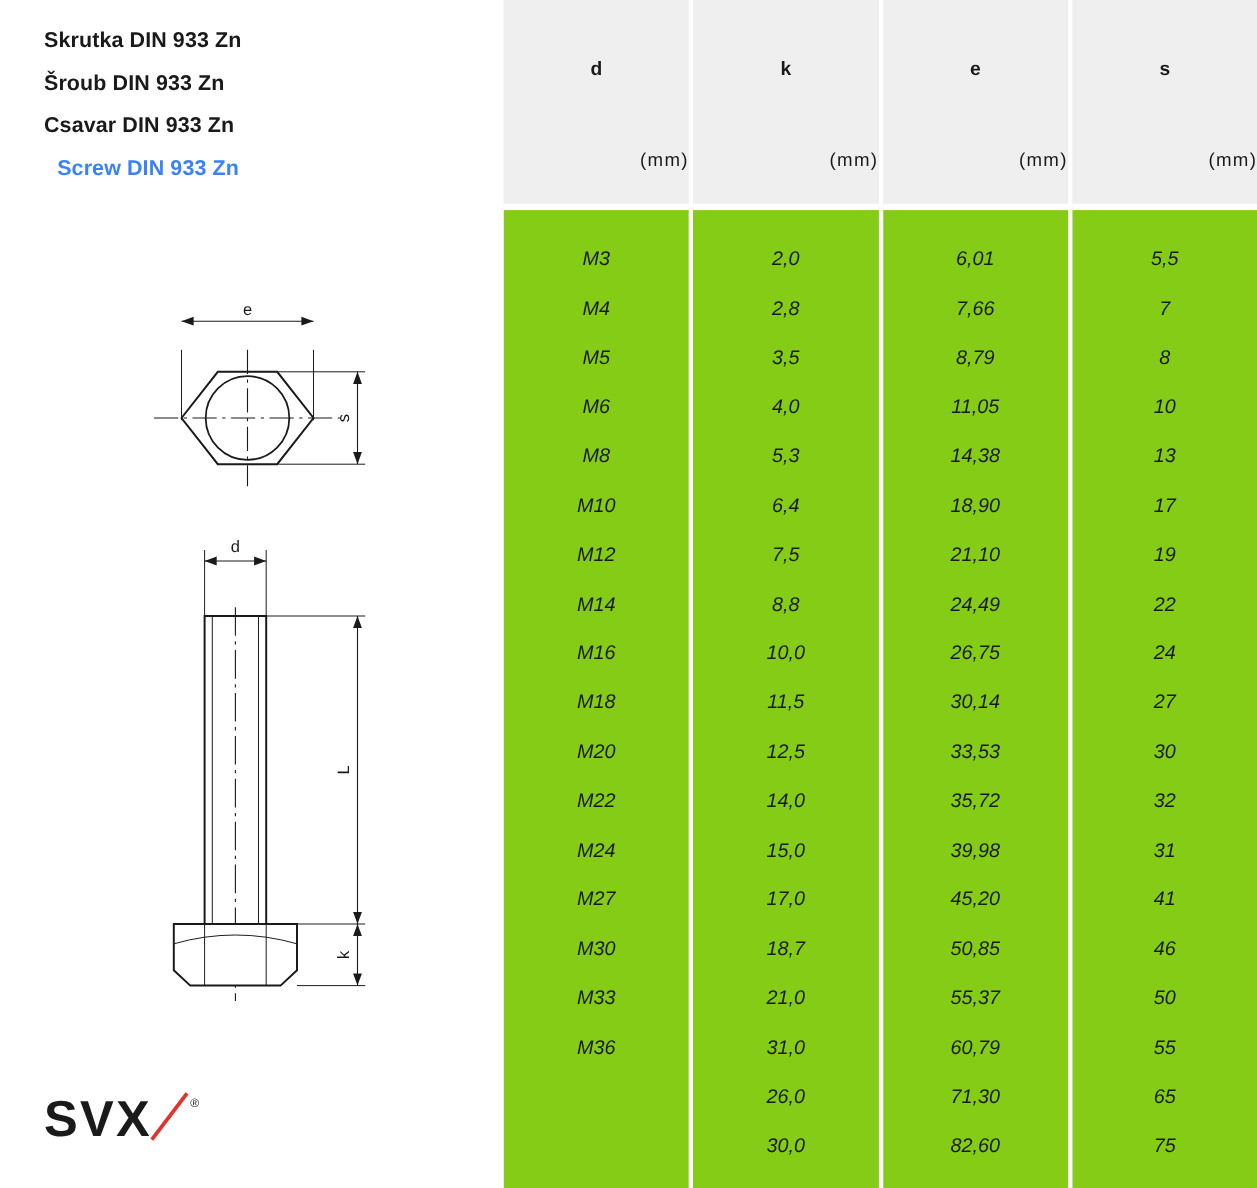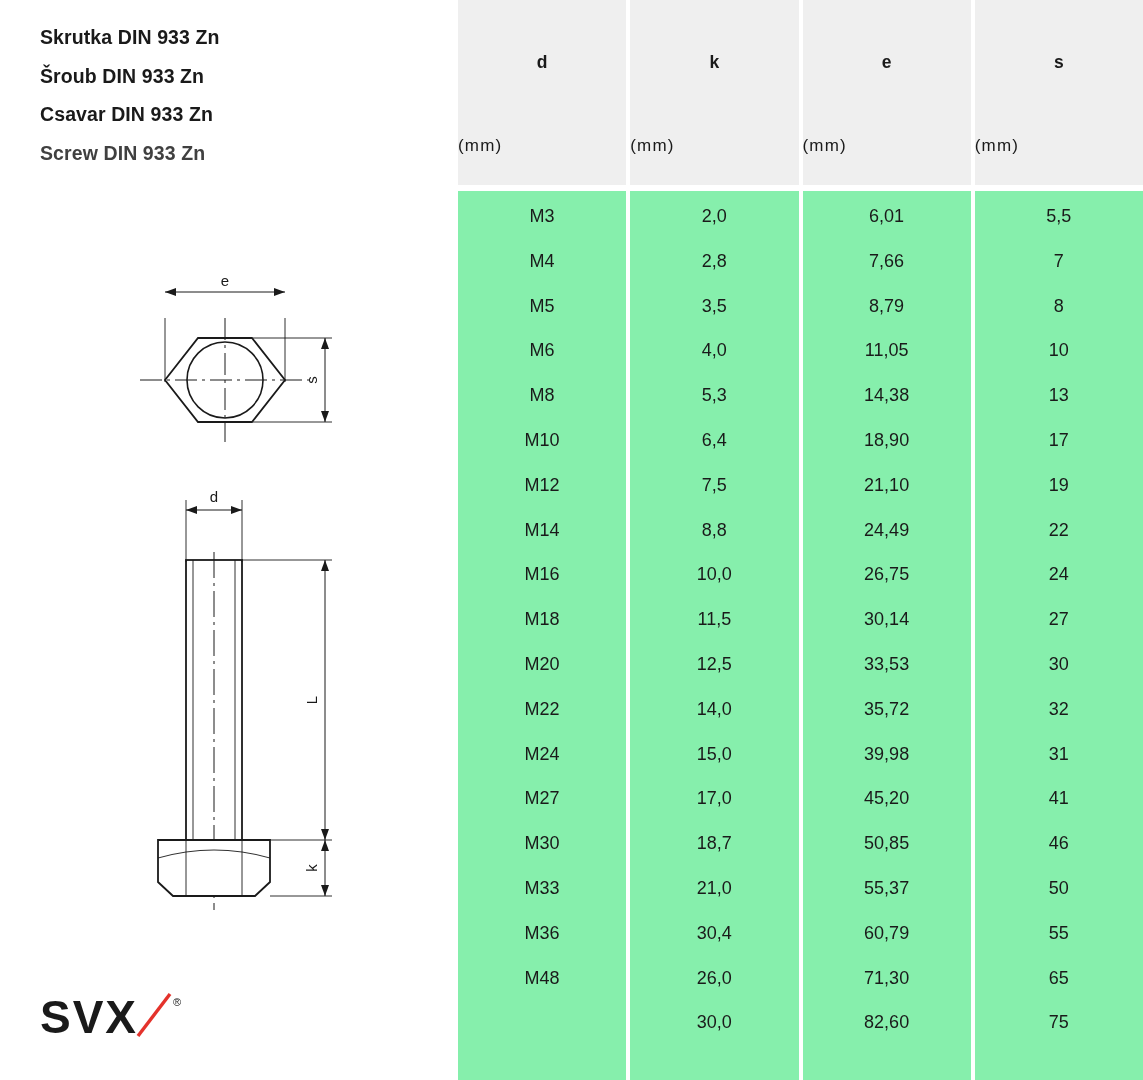--- a/index.html
+++ b/index.html
@@ -36,21 +36,22 @@
   }
   .title-line {
     font-size: 19.5px;
     font-weight: bold;
     color: #1a1a1a;
     line-height: 1;
     margin-bottom: 19px;
     letter-spacing: 0.1px;
   }
   .title-line.muted {
-    color: #404040;
+    color: #3b82f6;
+    margin-left: 12px;
   }
 
   
   .drawing {
     position: absolute;
     left: 120px;
     top: 270px;
     width: 230px;
     height: 640px;
   }
@@ -102,34 +103,35 @@
     text-align: center;
     font-size: 17.5px;
     font-weight: bold;
     color: #1a1a1a;
   }
   .col-head .unit {
     position: absolute;
     top: 136px;
     left: 0;
     right: 0;
-    text-align: left;
+    text-align: right;
     font-size: 17px;
     color: #1a1a1a;
     letter-spacing: 1.2px;
   }
   .head-gap {
     height: 6px;
     flex: 0 0 6px;
     background: #ffffff;
   }
   .col-body {
     flex: 1 1 auto;
-    background: #86efac;
-    padding-top: 3px;
+    background: #84cc16;
+    padding-top: 22px;
+    font-style: italic;
   }
   .cell {
     height: 44.8px;
     line-height: 44.8px;
     text-align: center;
     font-size: 18px;
     color: #1a1a1a;
   }
   .cell.first-col {
     font-size: 18px;
@@ -238,21 +240,20 @@
         <div class="cell first-col">M14</div>
         <div class="cell first-col">M16</div>
         <div class="cell first-col">M18</div>
         <div class="cell first-col">M20</div>
         <div class="cell first-col">M22</div>
         <div class="cell first-col">M24</div>
         <div class="cell first-col">M27</div>
         <div class="cell first-col">M30</div>
         <div class="cell first-col">M33</div>
         <div class="cell first-col">M36</div>
-        <div class="cell first-col">M48</div>
       </div>
     </div>
 
     <div class="col">
       <div class="col-head">
         <div class="sym">k</div>
         <div class="unit">(mm)</div>
       </div>
       <div class="head-gap"></div>
       <div class="col-body">
@@ -265,21 +266,21 @@
         <div class="cell">7,5</div>
         <div class="cell">8,8</div>
         <div class="cell">10,0</div>
         <div class="cell">11,5</div>
         <div class="cell">12,5</div>
         <div class="cell">14,0</div>
         <div class="cell">15,0</div>
         <div class="cell">17,0</div>
         <div class="cell">18,7</div>
         <div class="cell">21,0</div>
-        <div class="cell">30,4</div>
+        <div class="cell">31,0</div>
         <div class="cell">26,0</div>
         <div class="cell">30,0</div>
       </div>
     </div>
 
     <div class="col">
       <div class="col-head">
         <div class="sym">e</div>
         <div class="unit">(mm)</div>
       </div>

